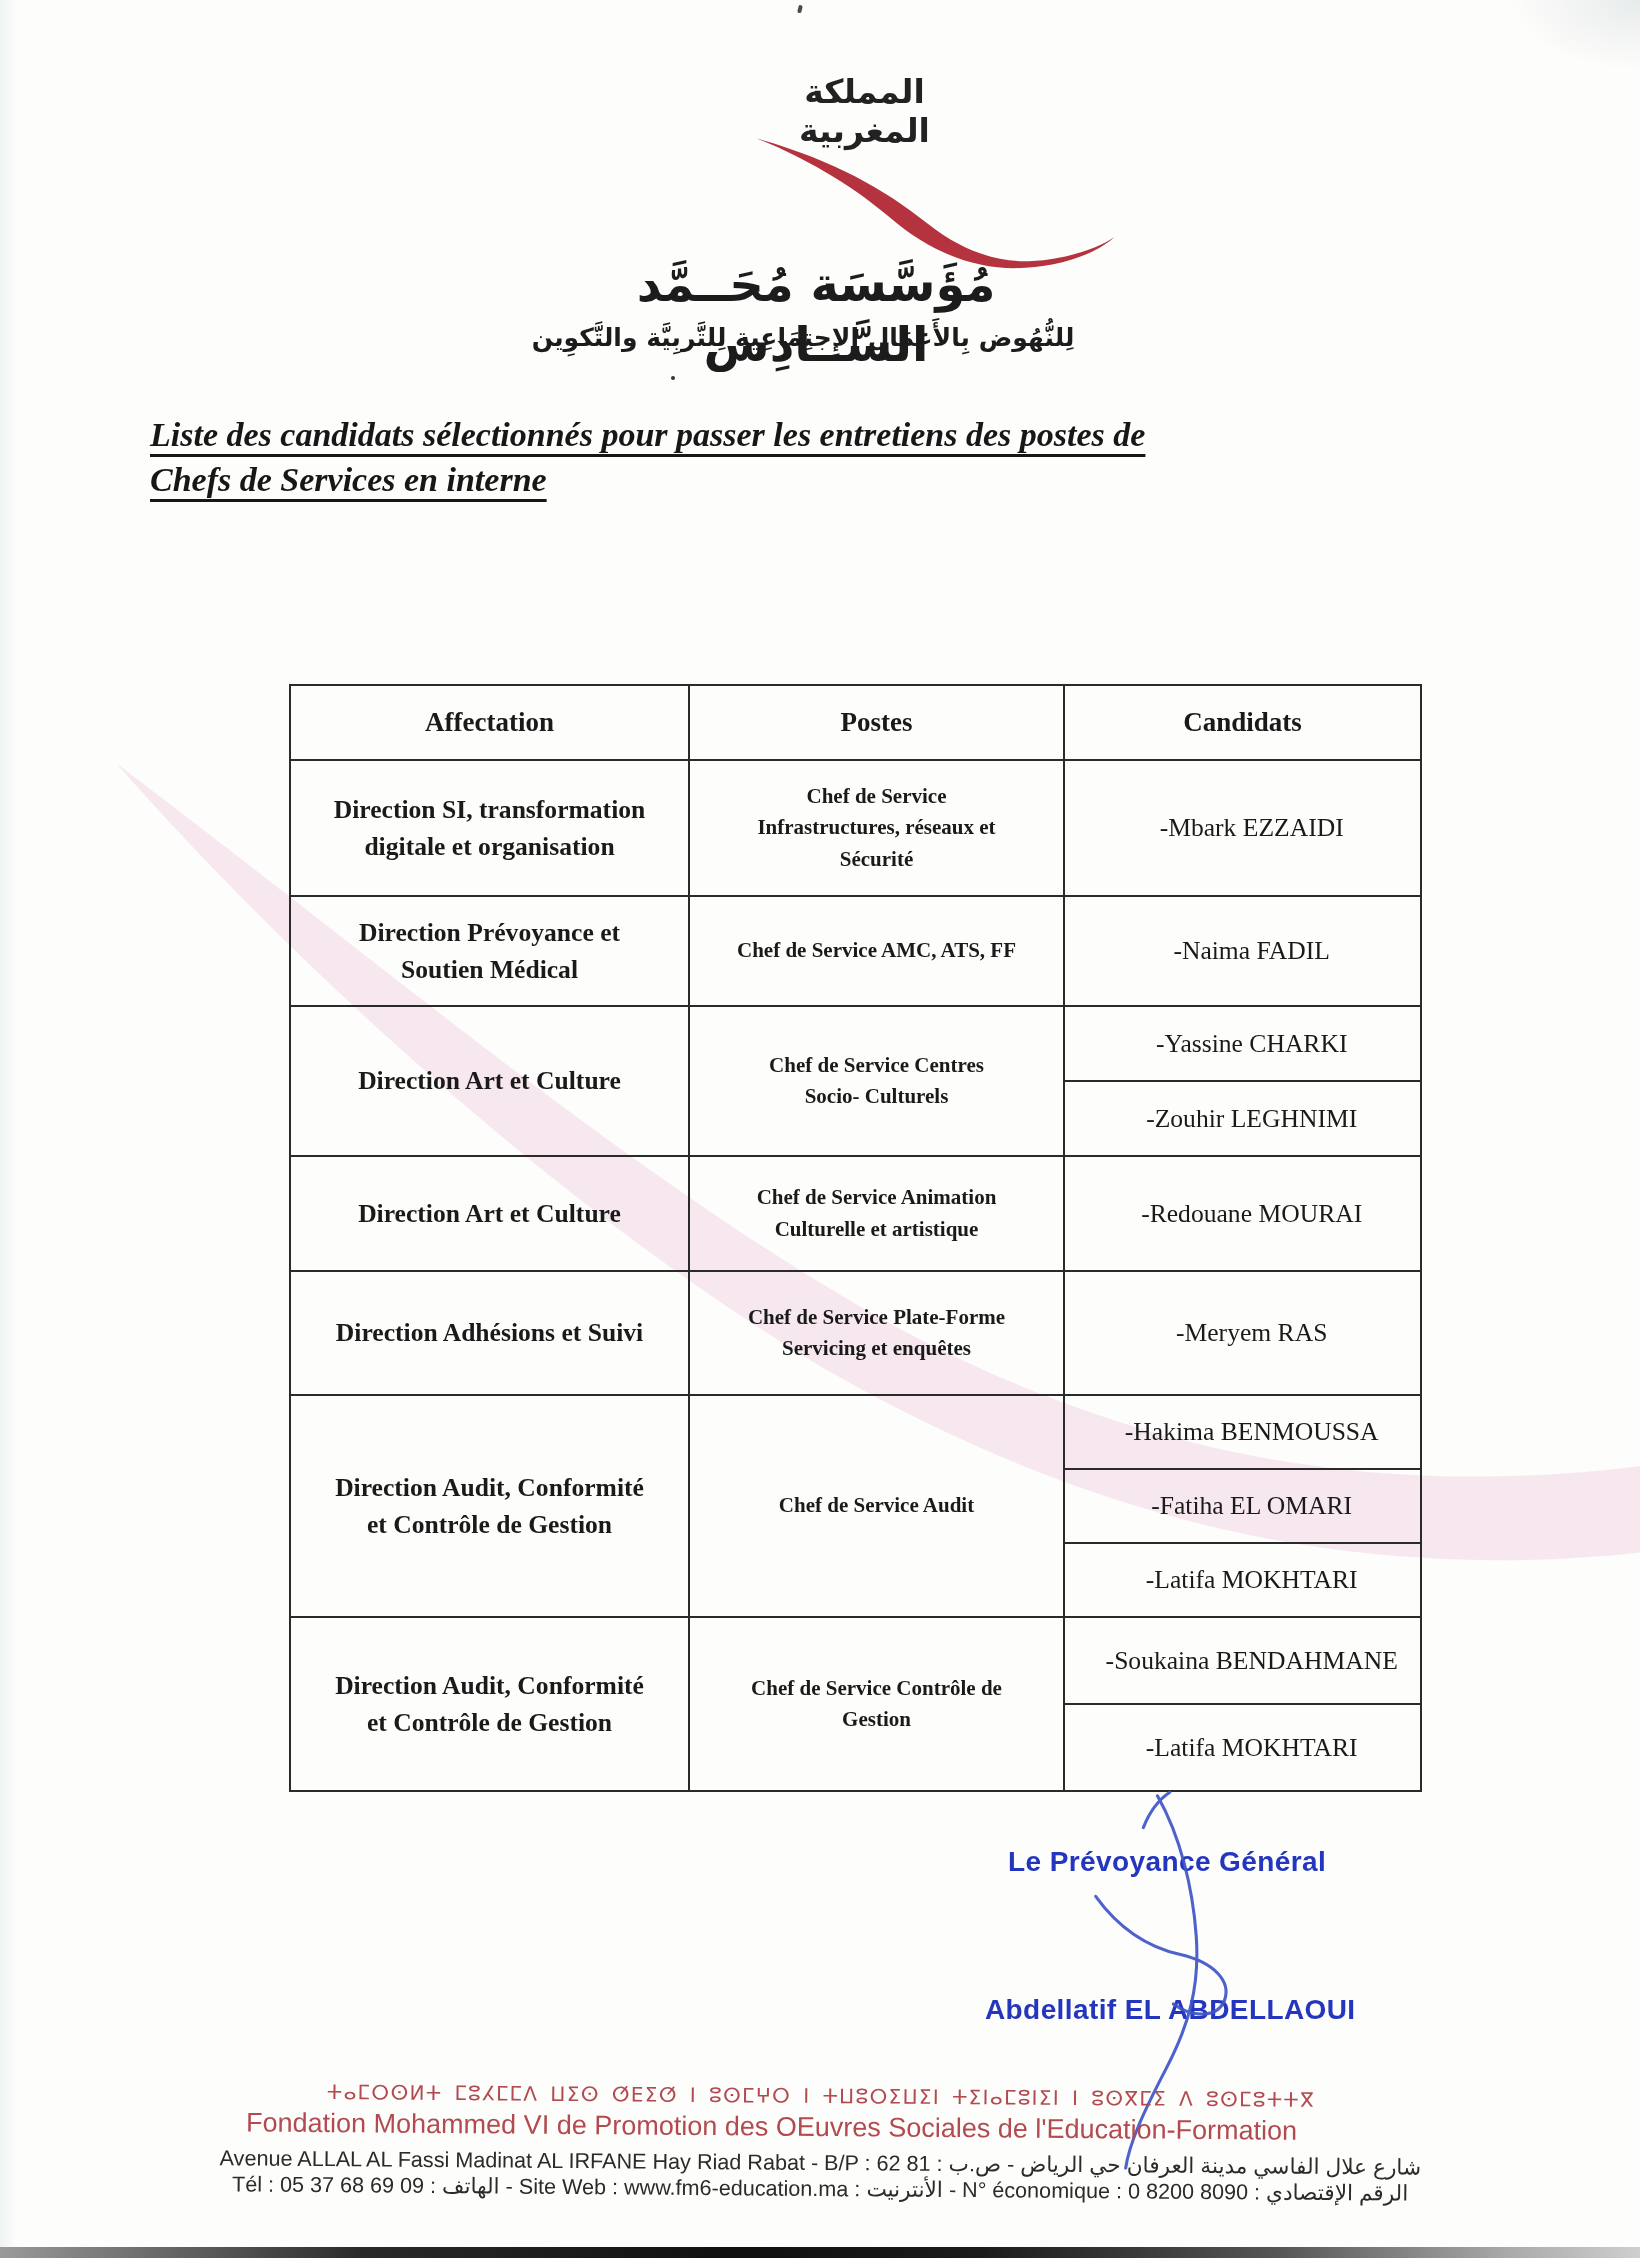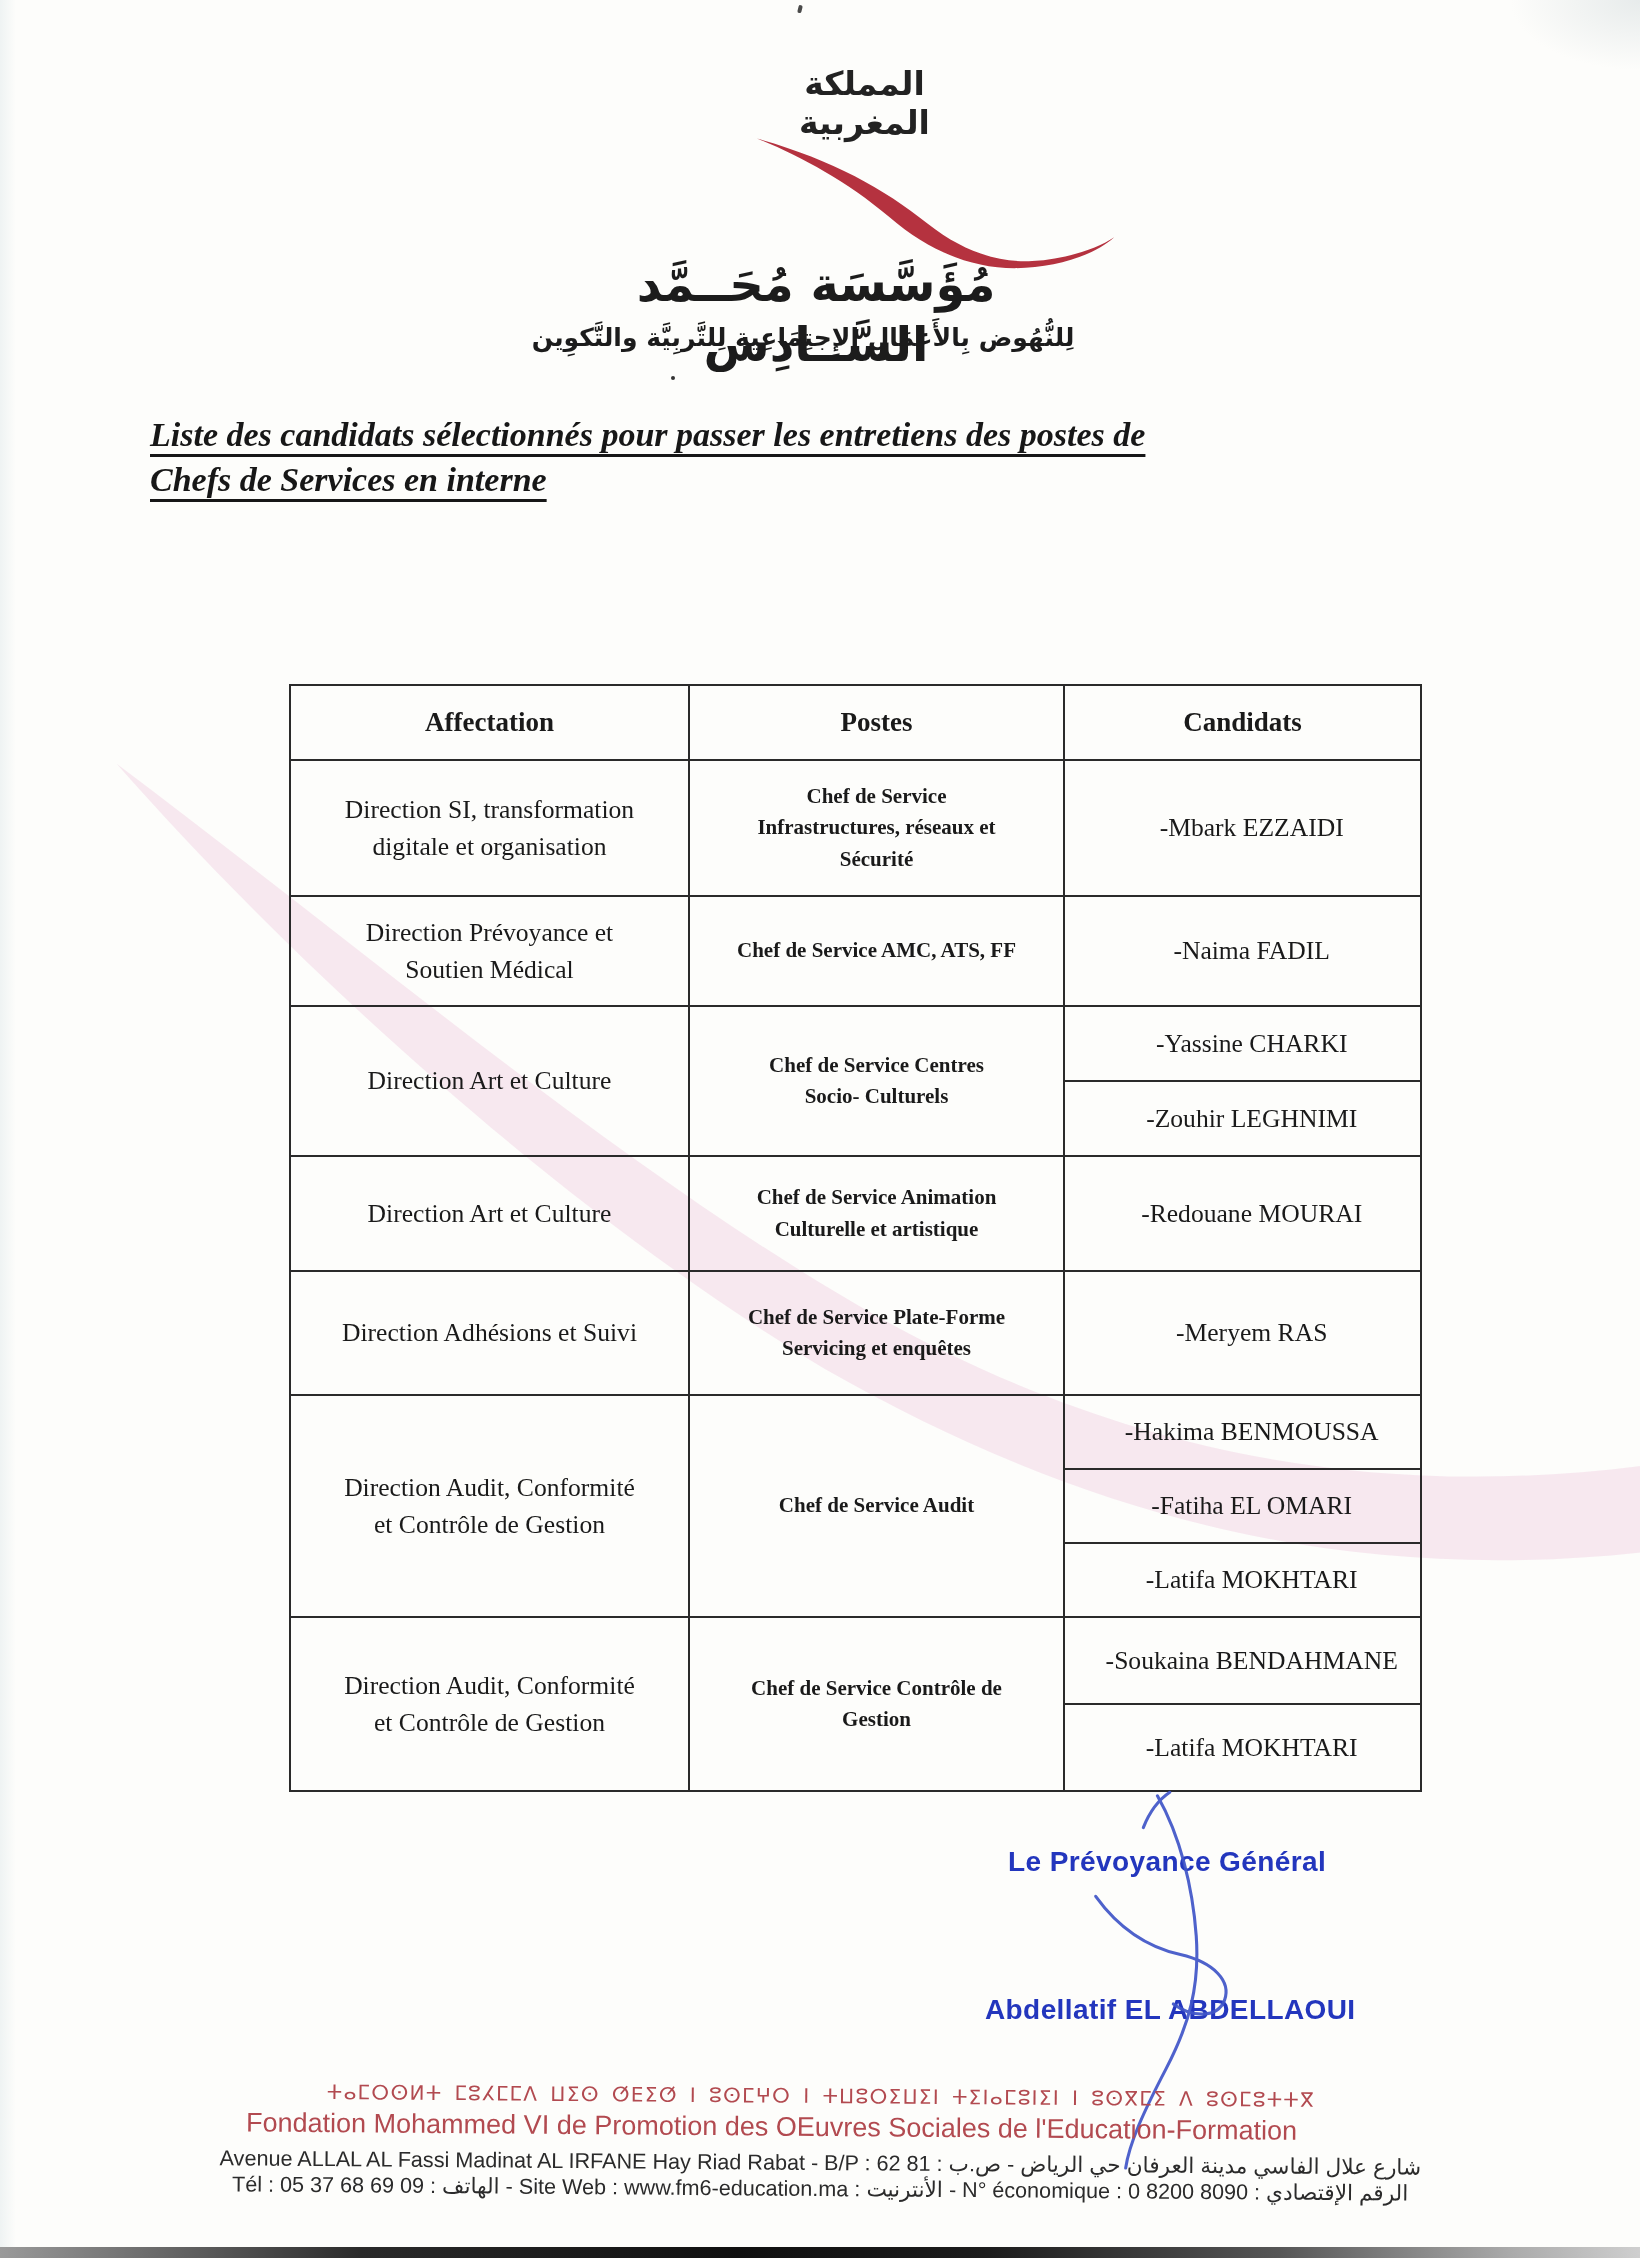--- a/index.html
+++ b/index.html
@@ -14,21 +14,21 @@
   .corner-shade{position:absolute;right:0;top:0;width:132px;height:71px;
     background:radial-gradient(ellipse at top right,#e7ebeb,rgba(255,255,255,0) 70%);}
   .scan-bottom-edge{position:absolute;left:0;bottom:0;width:100%;height:11.5px;
     background:linear-gradient(90deg,#9a9a9a 0%,#2a2a2a 22%,#101010 45%,#1c1c1c 60%,#565656 78%,#aaa 92%,#cfcfcf 100%);}
   .speck{position:absolute;left:798px;top:5.3px;width:3.5px;height:8px;background:#4a4a4a;
     border-radius:1.8px;transform:rotate(14deg);}
 
   svg.watermark{position:absolute;left:0;top:0;z-index:0;}
   .content{position:absolute;inset:0;z-index:1;}
 
-  .kingdom{position:absolute;left:741px;top:64px;width:247px;text-align:center;
+  .kingdom{position:absolute;left:741px;top:72px;width:247px;text-align:center;
     font-family:"DejaVu Sans",sans-serif;font-weight:bold;font-size:33px;color:#222;direction:rtl;}
   svg.logo{position:absolute;left:0;top:0;}
   .callig1{position:absolute;left:538px;top:254px;width:556px;text-align:center;
     font-family:"DejaVu Sans",sans-serif;font-weight:bold;font-size:48px;line-height:1.25;
     color:#1c1c1c;direction:rtl;}
   .callig2{position:absolute;left:525px;top:319px;width:556px;text-align:center;
     font-family:"DejaVu Sans",sans-serif;font-weight:bold;font-size:25px;line-height:1.5;
     color:#1c1c1c;direction:rtl;}
   .callig-dot{position:absolute;left:671px;top:376px;width:4.4px;height:4.4px;border-radius:50%;background:#333;}
 
@@ -36,21 +36,21 @@
     font-weight:bold;font-style:italic;font-size:34px;line-height:1.32;color:#171717;}
   .title-block .u{text-decoration:underline;text-decoration-thickness:2.6px;text-underline-offset:8px;}
   .date-line{position:absolute;left:150px;top:556px;width:1438px;text-align:center;
     font-weight:bold;font-size:30px;color:#171717;}
 
   table.doc-table{position:absolute;left:289px;top:684px;width:1131px;
     border-collapse:collapse;table-layout:fixed;}
   .doc-table th,.doc-table td{border:2.6px solid #2a2a2a;vertical-align:middle;
     background:transparent;overflow:hidden;}
   .doc-table th{height:71px;font-size:27px;font-weight:bold;text-align:center;color:#1a1a1a;border-radius:28px;}
-  .doc-table td.aff{font-weight:normal;text-align:center;font-size:25.6px;line-height:1.45;
+  .doc-table td.aff{font-weight:bold;text-align:center;font-size:25.6px;line-height:1.45;
     white-space:pre-line;padding:0 14px;color:#1a1a1a;}
   .doc-table td.poste{font-weight:bold;text-align:center;font-size:21px;line-height:1.5;
     white-space:pre-line;padding:0 10.6px;color:#1a1a1a;}
   .doc-table td.cand{font-weight:normal;text-align:center;font-size:25.6px;padding-left:19.4px;color:#1a1a1a;}
 
   .sig-role{position:absolute;left:1008px;top:1846px;
     font-family:"Liberation Sans","DejaVu Sans",sans-serif;font-weight:bold;font-size:28px;
     color:#2336bd;letter-spacing:0.4px;}
   .sig-name{position:absolute;left:985px;top:1974px;
     font-family:"Liberation Sans","DejaVu Sans",sans-serif;font-weight:bold;font-size:28px;

